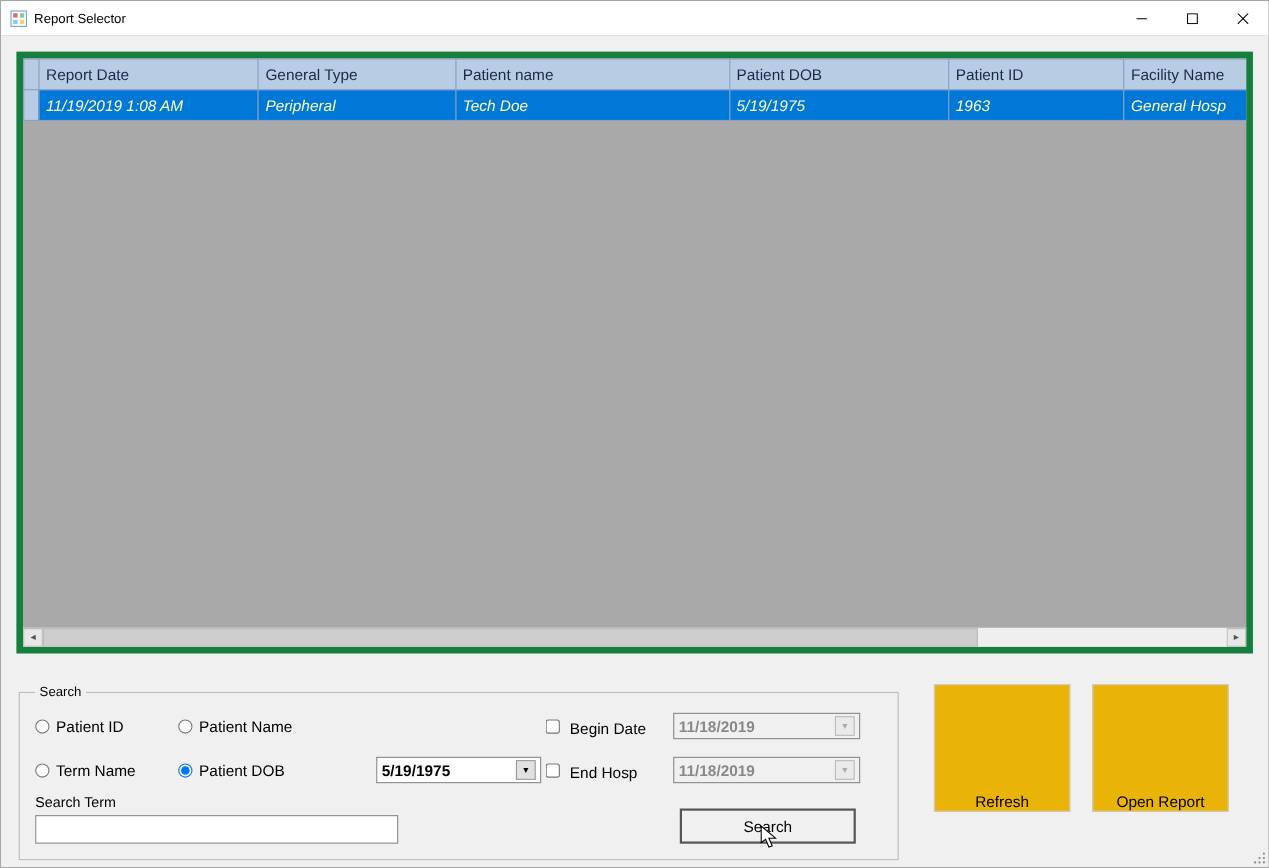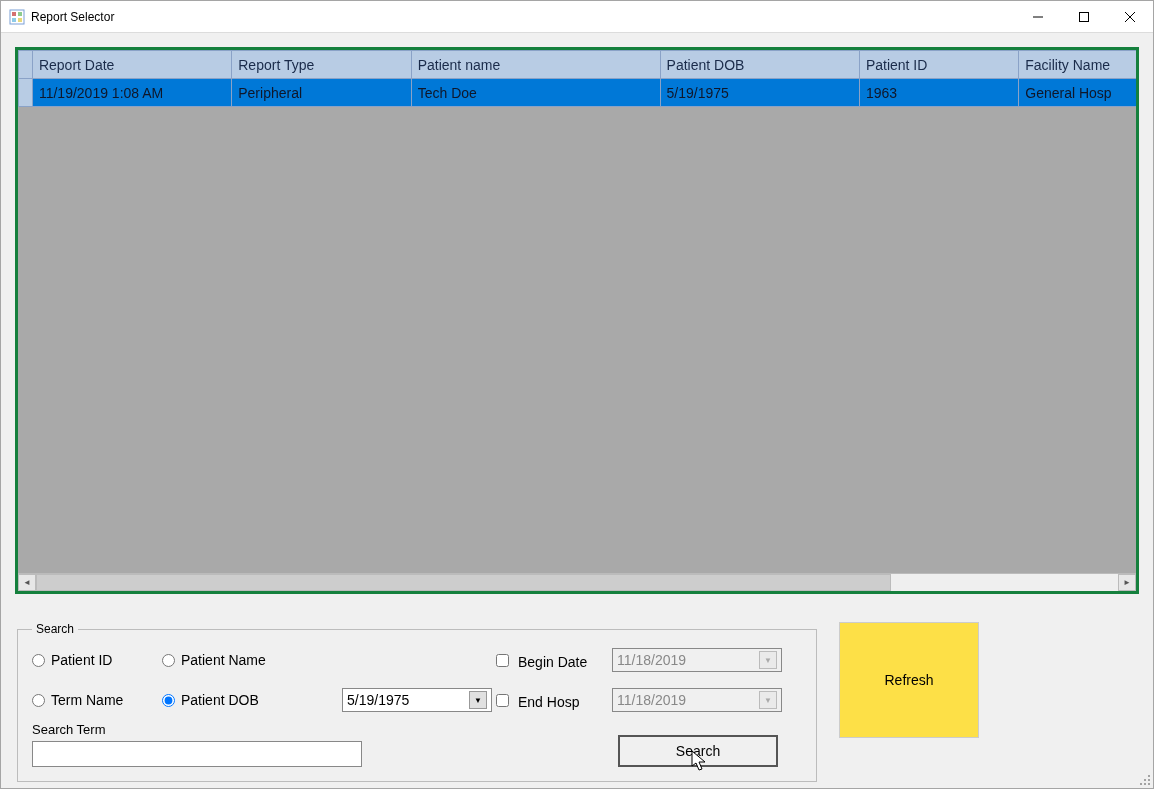--- a/index.html
+++ b/index.html
@@ -50,21 +50,21 @@
     flex: 1;
     background: #f0f0f0;
     position: relative;
     padding: 14px 14px 6px 14px;
     display: flex;
     flex-direction: column;
   }
   
   .grid-wrap {
     flex: 1;
-    border: 3px solid #15803d;
+    border: 6px solid #15803d;
     background: #a9a9a9;
     overflow: hidden;
     position: relative;
     min-height: 470px;
   }
   .grid-scroll {
     position: absolute;
     inset: 0 0 18px 0;
     overflow: hidden;
     background: #a9a9a9;
@@ -86,21 +86,22 @@
     color: #1a2b4a;
     font-weight: 400;
   }
   .grid thead th.rowsel, .grid tbody td.rowsel {
     width: 14px;
     background: #b8cce4;
     padding: 0;
   }
   .grid tbody tr.selected td {
     background: #0078d7;
-    color: #0f172a;
+    color: #fef9c3;
+    font-style: italic;
   }
   .grid tbody tr.selected td.rowsel {
     background: #b8cce4;
   }
   .hscroll {
     position: absolute;
     left: 0; right: 0; bottom: 0; height: 18px;
     background: #efefef;
     border-top: 1px solid #bbb;
     display: flex;
@@ -116,21 +117,21 @@
   .hscroll .thumb {
     position: absolute; left: 0; top: 0; bottom: 0;
     width: 79%;
     background: #cdcdcd;
     border: 1px solid #bbb;
   }
   
   .bottom {
     margin-top: 28px;
     display: flex;
-    gap: 20px;
+    gap: 30px;
     align-items: flex-start;
   }
   fieldset.search {
     border: 1px solid #bcbcbc;
     padding: 12px 14px 14px 14px;
     width: 800px;
     position: relative;
   }
   fieldset.search legend {
     font-size: 12px;
@@ -148,21 +149,21 @@
   .combo {
     height: 24px;
     border: 1px solid #888;
     background: #fff;
     display: flex;
     align-items: center;
     padding: 0 4px;
     font-size: 14px;
   }
   .combo.disabled { background: #f0f0f0; color: #888; }
-  .combo .cv { flex: 1; }
+  .combo .cv { flex: 1; font-weight: bold; }
   .combo .dd {
     width: 18px; height: 18px;
     background: #e1e1e1;
     border: 1px solid #999;
     display: flex; align-items: center; justify-content: center;
     font-size: 8px;
   }
   .combo.disabled .dd { background: #eaeaea; color: #aaa; border-color: #bbb; }
   .st-label { font-size: 13px; margin-top: 10px; }
   .st-input {
@@ -182,24 +183,24 @@
     background: #f0f0f0;
     font-size: 14px;
     display: flex; align-items: center; justify-content: center;
   }
   .side-buttons {
     display: flex;
     gap: 20px;
     padding-top: 0;
   }
   .big-btn {
-    width: 140px; height: 116px;
-    background: #fde047;
+    width: 124px; height: 116px;
+    background: #eab308;
     border: 1px solid #ccc;
-    display: flex; align-items: center; justify-content: center;
+    display: flex; align-items: flex-end; justify-content: center;
     font-size: 14px;
   }
   .cursor {
     position: absolute;
     left: 673px;
     bottom: 9px;
     width: 18px; height: 22px;
     pointer-events: none;
   }
   .resize-grip {
@@ -254,21 +255,21 @@
             <col style="width:180px">
             <col style="width:250px">
             <col style="width:200px">
             <col style="width:160px">
             <col style="width:300px">
           </colgroup>
           <thead>
             <tr>
               <th class="rowsel"></th>
               <th>Report Date</th>
-              <th>Report Type</th>
+              <th>General Type</th>
               <th>Patient name</th>
               <th>Patient DOB</th>
               <th>Patient ID</th>
               <th>Facility Name</th>
             </tr>
           </thead>
           <tbody>
             <tr class="selected">
               <td class="rowsel"></td>
               <td>11/19/2019 1:08 AM</td>
@@ -346,20 +347,23 @@
         
         <svg class="cursor" viewBox="0 0 18 22">
           <path d="M1 1 L1 16 L5 13 L8 20 L11 19 L8 12 L14 12 Z" fill="#fff" stroke="#000" stroke-width="1"></path>
         </svg>
       </fieldset>
 
       <div class="side-buttons">
         <div class="big-btn">
           <span>Refresh</span>
         </div>
+        <div class="big-btn">
+          <span>Open Report</span>
+        </div>
       </div>
     </div>
 
     <svg class="resize-grip" viewBox="0 0 14 14">
       <circle cx="12" cy="4" r="1" fill="#8a8a8a"></circle>
       <circle cx="8" cy="8" r="1" fill="#8a8a8a"></circle>
       <circle cx="12" cy="8" r="1" fill="#8a8a8a"></circle>
       <circle cx="4" cy="12" r="1" fill="#8a8a8a"></circle>
       <circle cx="8" cy="12" r="1" fill="#8a8a8a"></circle>
       <circle cx="12" cy="12" r="1" fill="#8a8a8a"></circle>

